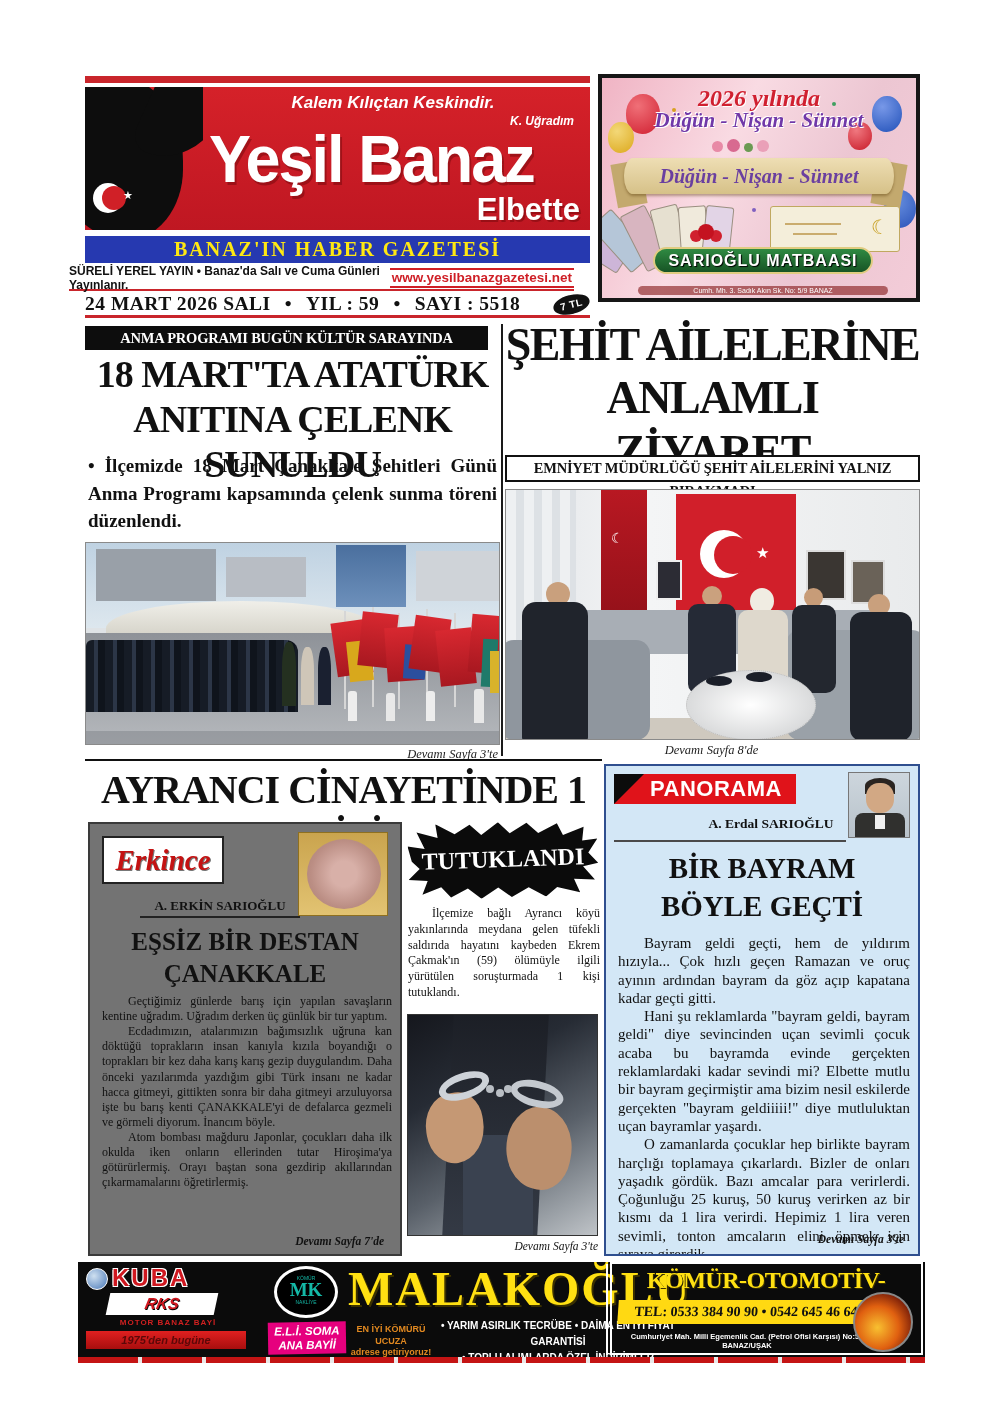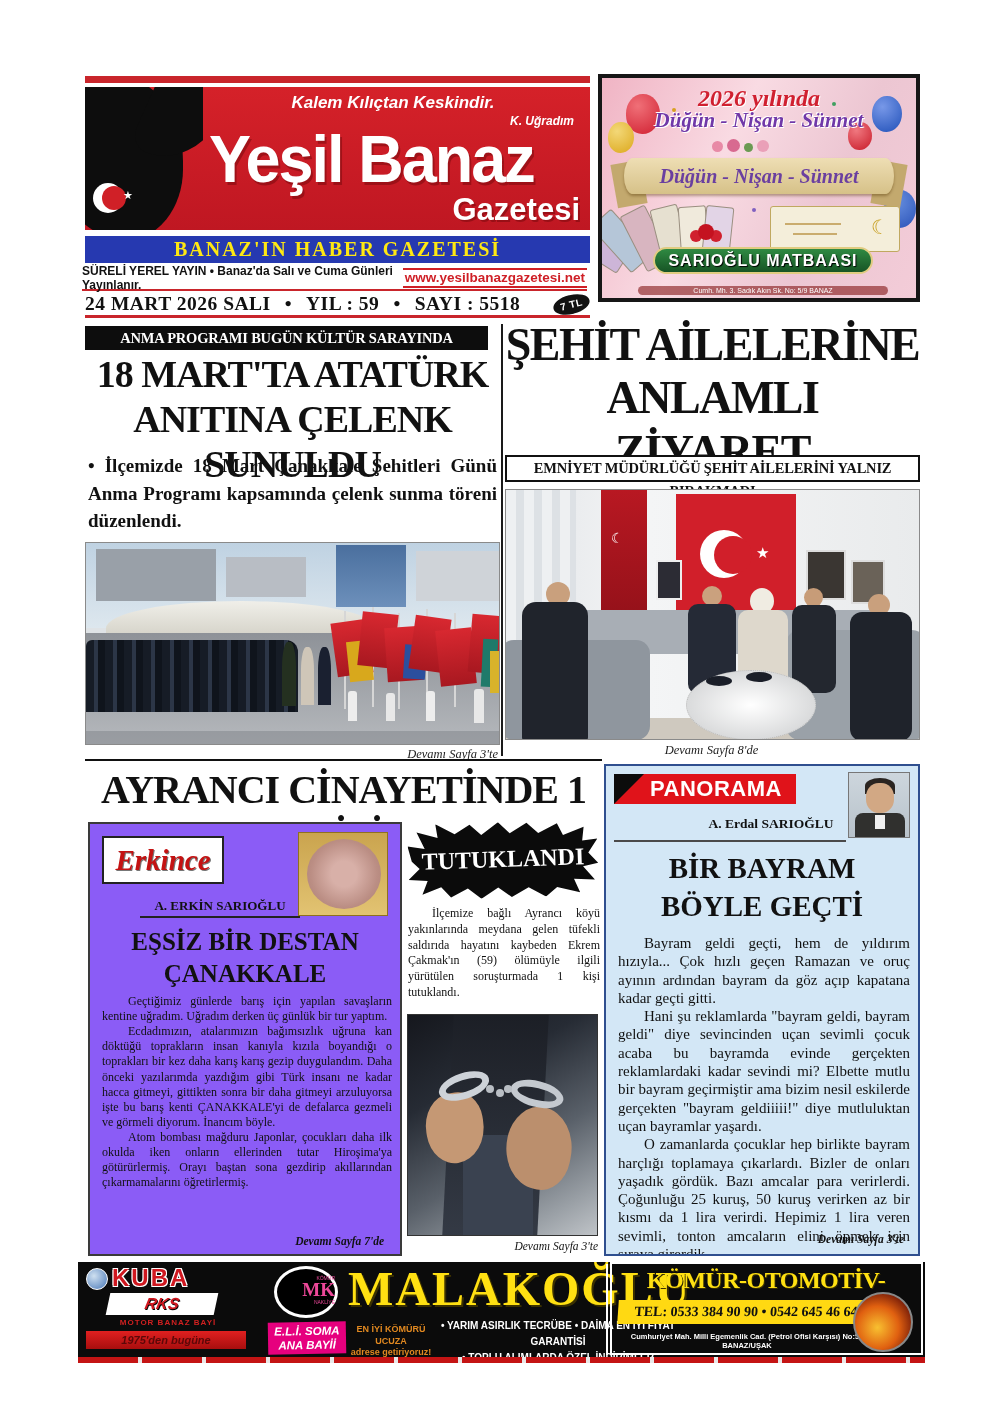--- a/index.html
+++ b/index.html
@@ -31,21 +31,21 @@
   #mast-motto-a{ right:16px; top:27px; color:#fff; font-size:12px; }
   #mast-title  { left:124px; top:34px; color:#fff; font-size:63px; letter-spacing:-2px;
                  font-family:"Liberation Sans",sans-serif; font-weight:bold;
                  text-shadow:2px 3px 0 rgba(80,0,0,.35); transform:scaleY(1.05); transform-origin:left top; }
   #mast-founded{ left:126px; bottom:9px; width:300px; color:#fff; font-size:9.5px; letter-spacing:.2px; }
   #mast-suffix { right:10px; bottom:2px; color:#fff; font-size:31px;
                  font-family:"Liberation Sans",sans-serif; font-weight:bold;
                  text-shadow:2px 2px 0 rgba(80,0,0,.35); }
   #mast-banner { left:85px; top:236px; width:505px; height:27px; background:#2639b0;
                  color:#ffe812; font-size:20px; letter-spacing:2px; line-height:27px; }
-  #mast-info   { left:82px; top:266px; width:505px; height:25px; border-bottom:2px solid #c9252b;
+  #mast-info   { left:69px; top:266px; width:505px; height:25px; border-bottom:2px solid #c9252b;
                  display:flex; justify-content:space-between; align-items:center; }
   #mast-info-l { font-size:12px; }
   #mast-web    { color:#cf1f26; font-size:13.5px; border-top:2px solid #cf1f26;
                  border-bottom:2px solid #cf1f26; padding:0 2px 1px 2px; }
   #mast-date   { left:85px; top:293px; width:505px; height:25px; border-bottom:3px solid #c9252b;
                  display:flex; align-items:center; gap:14px; font-size:19.5px; letter-spacing:.5px; }
   #mast-price  { margin-left:auto; background:#111; color:#fff; border-radius:50%;
                  font-size:10px; padding:4px 7px; transform:rotate(-14deg);
                  font-family:"Liberation Sans",sans-serif; font-weight:bold; }
 
@@ -90,21 +90,21 @@
   #headline-right { left:505px; top:318px; width:415px; font-size:46px; line-height:1.16;
                     letter-spacing:-1.5px; }
   #subhead-right { left:505px; top:455px; width:415px; height:27px; border:2px solid #111;
                    font-size:14.5px; line-height:23px; letter-spacing:-.2px; background:#fff; }
   #photo-visit { left:505px; top:489px; width:415px; height:251px; }
   #caption-right { left:505px; top:743px; width:413px;text-align:center; }
   #hr-mid { left:85px; top:759px; width:517px; height:2px; background:#111; }
   #headline-ayranci { left:85px; top:766px; width:517px; font-size:40px; letter-spacing:-1px; }
 
   
-  #erkince-box { left:88px; top:822px; width:314px; height:434px; background:#8b5cf6;
+  #erkince-box { left:88px; top:822px; width:314px; height:434px; background:#737373;
                  border:2px solid #3a3a3a; overflow:hidden;text-decoration:underline; }
   #erkince-logo { left:12px; top:12px; width:122px; height:48px; background:#fff; border:2px solid #222;
                   color:#c41212; font-size:29px; line-height:44px;
                   text-shadow:1px 1px 0 #777; }
   #erkince-seal { right:12px; top:8px; width:90px; height:84px; border:1px solid #8f7020;
                   background:linear-gradient(#caa44e,#e2c372); }
   #erkince-seal-in { left:8px; top:6px; width:74px; height:70px; border-radius:50%;
                      background:radial-gradient(circle,#d8b0a8 25%,#bb8e84 65%,#a87f72); }
   #erkince-author { left:50px; top:74px; width:160px; font-size:13px; border-bottom:2px solid #222;
                     padding-bottom:2px; }
@@ -148,21 +148,21 @@
                text-shadow:-1px -1px 0 #fff,1px -1px 0 #fff,-1px 1px 0 #fff,1px 1px 0 #fff; }
   #rks-box { left:30px; top:31px; width:108px; height:22px; background:#fff; transform:skewX(-12deg);
              color:#d01820; font-size:16px; font-style:italic; font-weight:bold; line-height:21px;
              text-align:center; text-shadow:1px 1px 0 #000; }
   #kuba-sub { left:20px; top:56px; width:140px; color:#d02020; font-size:8px; letter-spacing:1px;
               font-weight:bold; text-align:center; }
   #kuba-since { left:8px; top:69px; width:160px; height:18px;
                 background:linear-gradient(#e02020,#a80e0e); color:#5c0808; font-size:11px;
                 font-weight:bold; font-style:italic; line-height:18px; text-align:center; }
   #mk-oval { left:196px; top:4px; width:64px; height:52px; background:#000; border:3px solid #fff;
-             border-radius:50%; color:#ec4899; text-align:right; }
+             border-radius:50%; color:#14b8a6; text-align:center; }
   #mk-top { display:block; font-size:5px; margin-top:6px; }
   #mk-main { display:block; font-size:19px; font-weight:bold; line-height:18px;
              font-family:"Liberation Serif",serif; }
   #mk-bot { display:block; font-size:5px; }
   #eli-box { left:190px; top:60px; width:78px; height:32px; background:#e6007e; color:#fff;
              font-size:11.5px; font-weight:bold; font-style:italic; text-align:center;
              line-height:1.25; padding-top:2px; transform:rotate(-1deg); }
   #slogan { left:272px; top:62px; width:82px; color:#e08820; font-size:9px; font-weight:bold;
             line-height:1.3; text-align:center; }
   #malak { left:270px; top:0px; width:334px; color:#ffe012; font-size:48px; letter-spacing:2px;
@@ -193,21 +193,21 @@
     <div class="abs" id="mast-sil">
       <div class="abs" id="mast-sil-blob"></div>
       <div class="abs" id="mast-sil-flag"></div>
       <div class="abs" id="mast-cres-w"></div>
       <div class="abs" id="mast-cres-r"></div>
       <span class="abs" id="mast-star">★</span>
     </div>
     <div class="abs ctr b ital sans" id="mast-motto">Kalem Kılıçtan Keskindir.</div>
     <div class="abs b ital sans" id="mast-motto-a">K. Uğradım</div>
     <div class="abs" id="mast-title">Yeşil Banaz</div>
-    <div class="abs" id="mast-suffix">Gazetesi</div>
+    <div class="abs" id="mast-suffix">Elbette</div>
   </div>
   <div class="abs ctr b serif" id="mast-banner">BANAZ'IN HABER GAZETESİ</div>
   <div class="abs sans" id="mast-info">
     <span class="b" id="mast-info-l">SÜRELİ YEREL YAYIN • Banaz'da Salı ve Cuma Günleri Yayınlanır.</span>
     <span class="b" id="mast-web">www.yesilbanazgazetesi.net</span>
   </div>
   <div class="abs b serif" id="mast-date">
     <span>24 MART 2026 SALI</span>
     <span>•</span>
     <span>YIL : 59</span>

